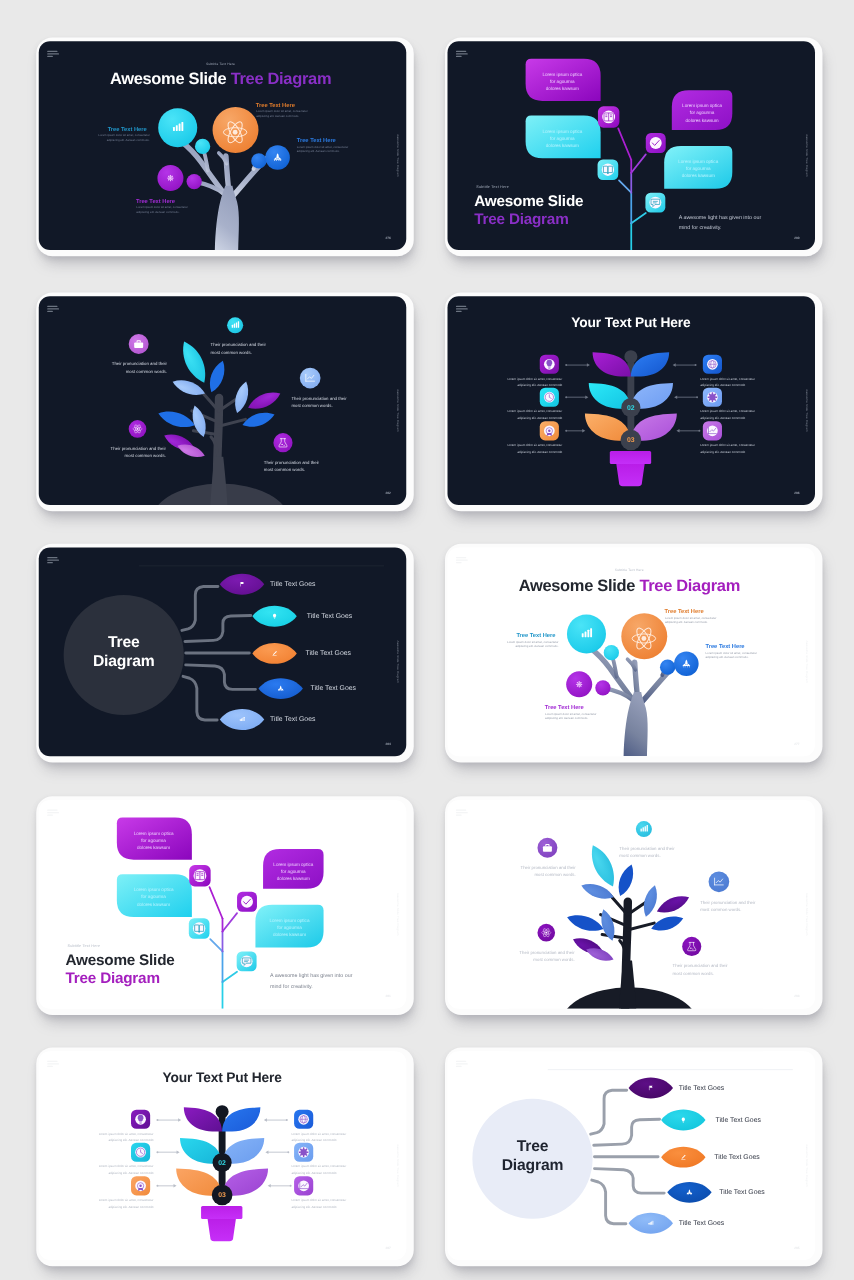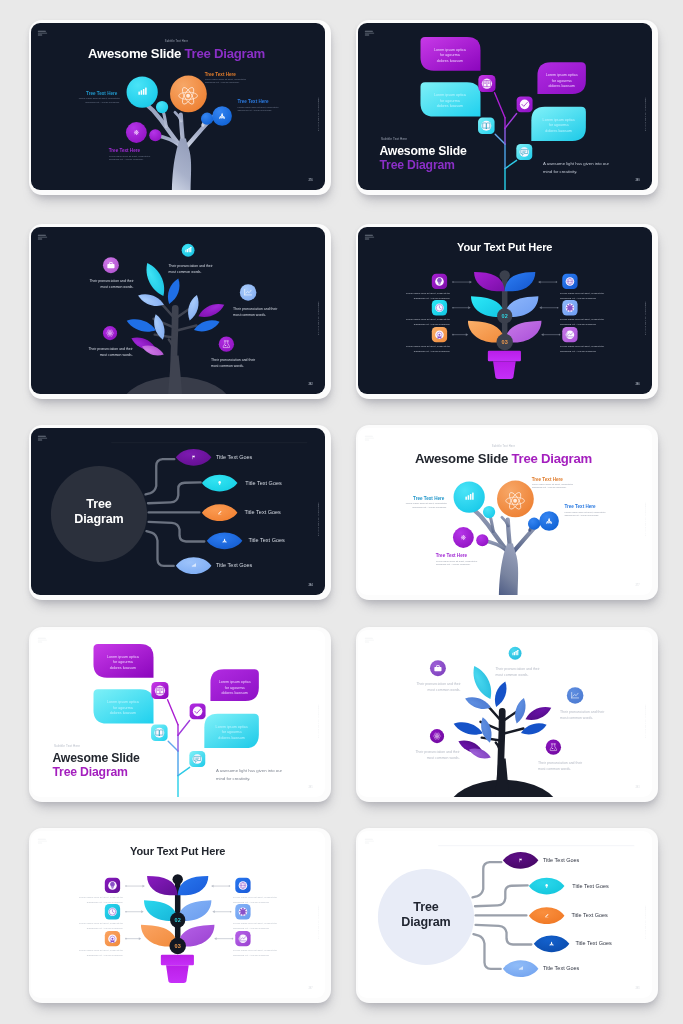--- a/index.html
+++ b/index.html
@@ -1,17 +1,17 @@
 <!DOCTYPE html>
 <html><head>
 <meta charset="utf-8">
 <style>
   html,body{margin:0;padding:0;}
   body{width:683px;height:1024px;background:#e9e9e9;font-family:"Liberation Sans",sans-serif;overflow:hidden;}
-  .grid{position:absolute;left:0;top:2px;width:683px;height:732px;}
+  .grid{position:absolute;left:0;top:12px;width:683px;height:732px;}
   .card{position:absolute;background:#fcfcfc;border-radius:13px;
         box-shadow:2px 8px 11px -3px rgba(118,118,130,.40), 0 2px 4px rgba(118,118,130,.16);
         box-sizing:border-box;}
   .slide{position:absolute;left:2px;top:3px;right:6px;bottom:5px;border-radius:9px;overflow:hidden;}
   .slide > svg{position:absolute;left:0;top:0;width:100%;height:100%;display:block;}
   .slide.dark{background:#111827;}
   .slide.light{background:#ffffff;}
   text{font-family:"Liberation Sans",sans-serif;}
 </style>
 </head>

